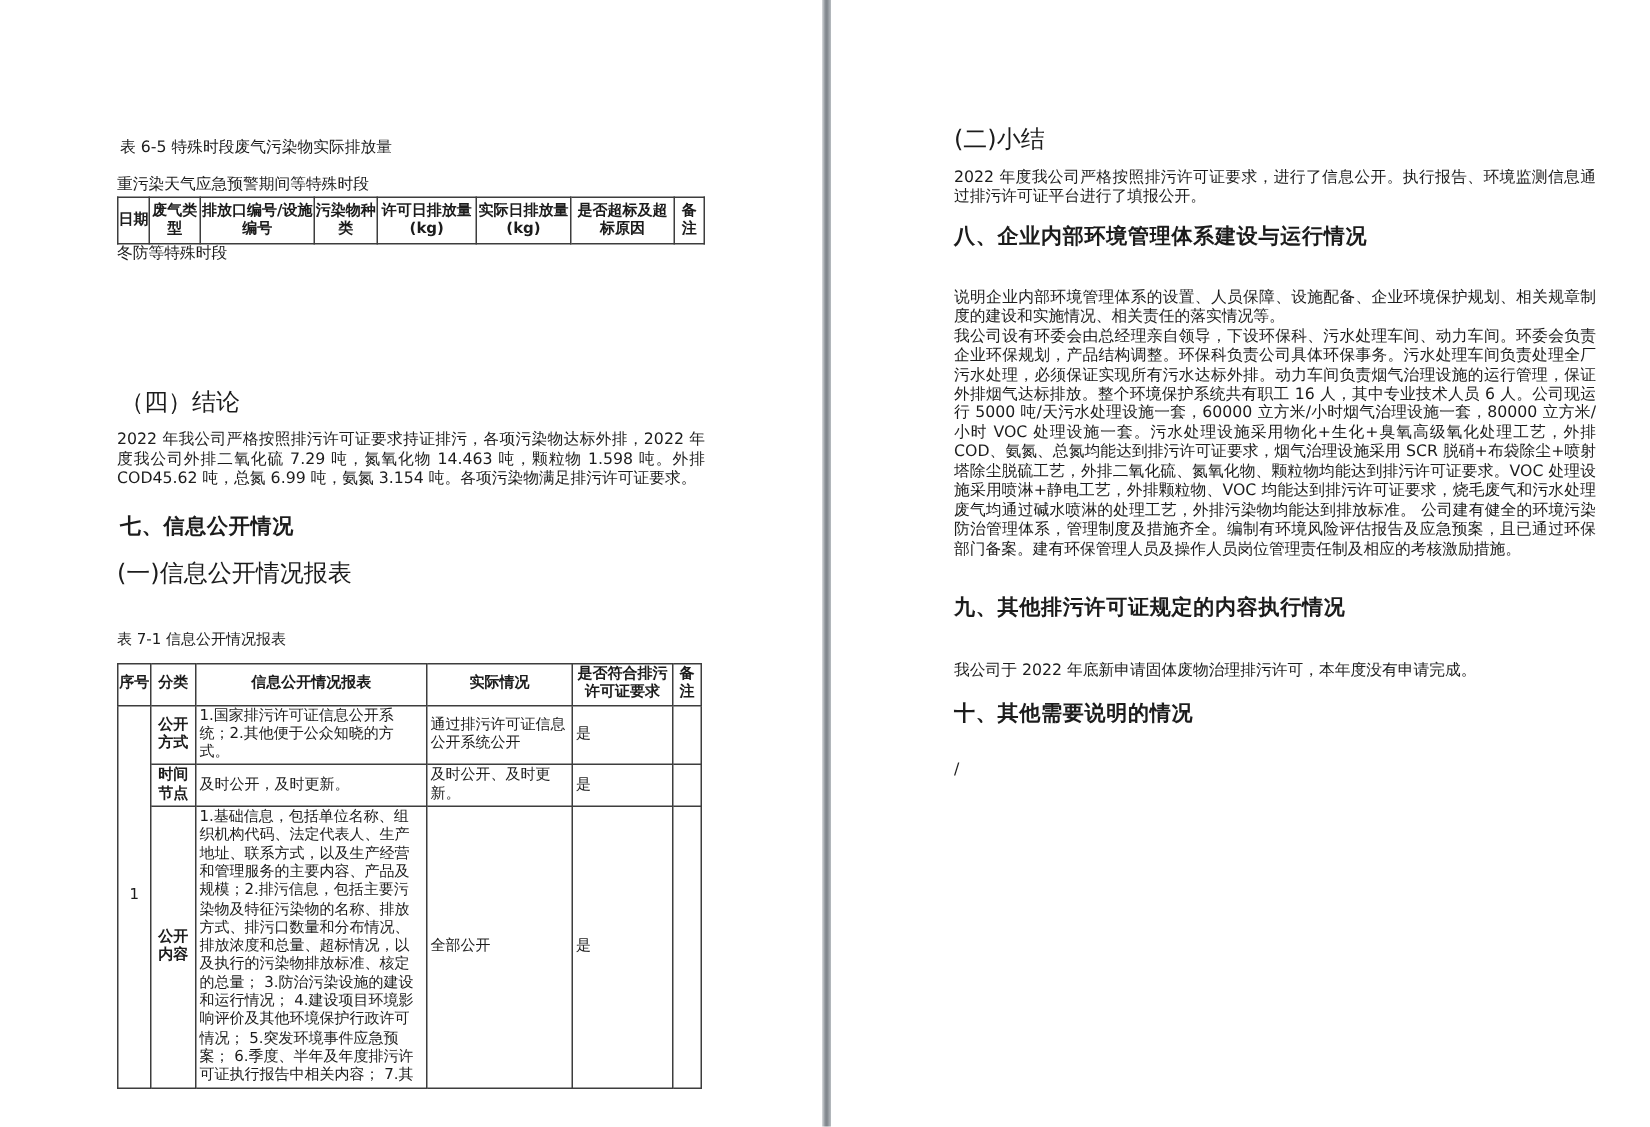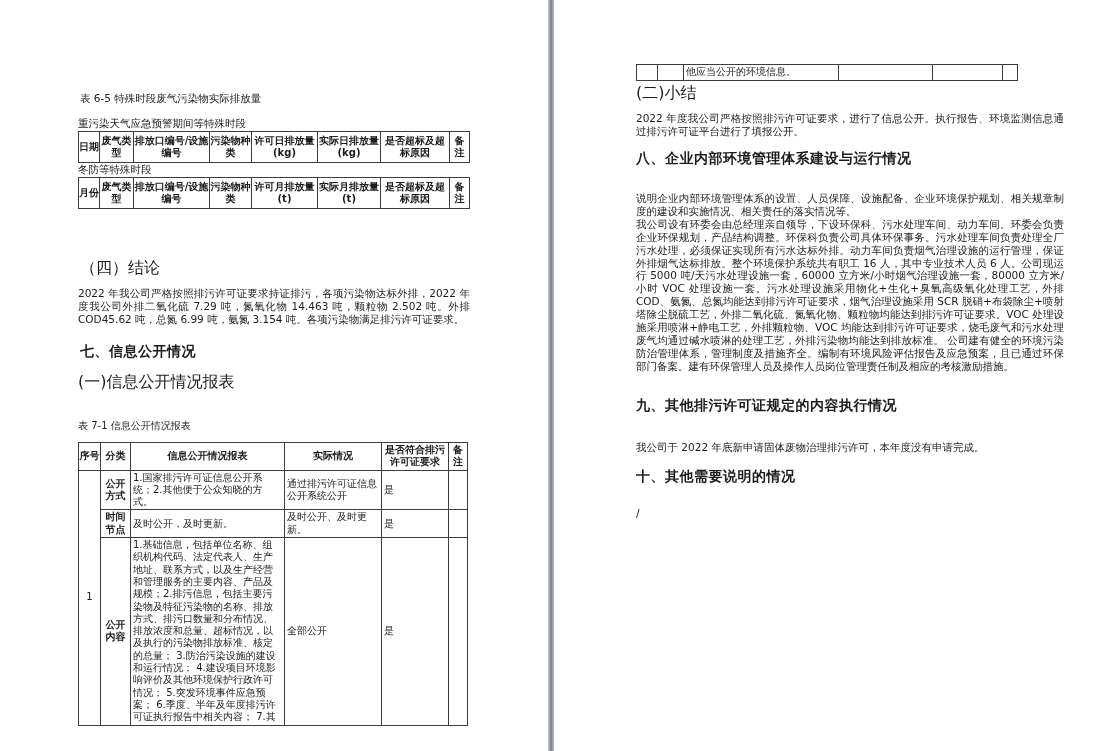--- a/index.html
+++ b/index.html
@@ -56,48 +56,24 @@
       <th>许可日排放量(kg)</th>
       <th>实际日排放量(kg)</th>
       <th>是否超标及超标原因</th>
       <th>备注</th>
     </tr>
   </tbody>
     </table>
 
   <div class="blk cap" style="left:78px;top:163px">冬防等特殊时段</div>
 
-  <table style="left:78px;top:177px;width:391px">
-    <colgroup>
-      <col style="width:21px">
-        <col style="width:34px">
-        <col style="width:76px">
-        <col style="width:42px">
-      <col style="width:66px">
-        <col style="width:63px">
-        <col style="width:69px">
-        <col style="width:20px">
-    </colgroup>
-    <tbody>
-        <tr style="height:31px">
-      <th>月份</th>
-      <th>废气类型</th>
-      <th>排放口编号/设施编号</th>
-      <th>污染物种类</th>
-      <th>许可月排放量(t)</th>
-      <th>实际月排放量(t)</th>
-      <th>是否超标及超标原因</th>
-      <th>备注</th>
-    </tr>
-  </tbody>
-    </table>
 
   <div class="blk subhead" style="left:80px;top:260px">（四）结论</div>
 
-  <div class="blk para" style="left:78px;top:287px;width:392px">2022 年我公司严格按照排污许可证要求持证排污，各项污染物达标外排，2022 年度我公司外排二氧化硫 7.29 吨，氮氧化物 14.463 吨，颗粒物 2.502 吨。外排 COD45.62 吨，总氮 6.99 吨，氨氮 3.154 吨。各项污染物满足排污许可证要求。</div>
+  <div class="blk para" style="left:78px;top:287px;width:392px">2022 年我公司严格按照排污许可证要求持证排污，各项污染物达标外排，2022 年度我公司外排二氧化硫 7.29 吨，氮氧化物 14.463 吨，颗粒物 1.598 吨。外排 COD45.62 吨，总氮 6.99 吨，氨氮 3.154 吨。各项污染物满足排污许可证要求。</div>
 
   <div class="blk sechead" style="left:80px;top:342px">七、信息公开情况</div>
 
   <div class="blk subhead" style="left:78px;top:374px">(一)信息公开情况报表</div>
 
   <div class="blk tcaption" style="left:78px;top:419px;width:391px">表 7-1 信息公开情况报表</div>
 
   <table style="left:78px;top:442px;width:389px">
     <colgroup>
       <col style="width:22px">
@@ -139,40 +115,20 @@
       <td></td>
     </tr>
   </tbody>
     </table>
 </section>
 
 <div class="divider"></div>
 
 <section class="page page-right">
 
-  <table style="left:82px;top:64px;width:381px">
-    <colgroup>
-      <col style="width:21px">
-        <col style="width:26px">
-        <col style="width:155px">
-      <col style="width:94px">
-        <col style="width:70px">
-        <col style="width:15px">
-    </colgroup>
-    <tbody>
-        <tr style="height:16px">
-      <td></td>
-      <td></td>
-      <td class="cl">他应当公开的环境信息。</td>
-      <td></td>
-      <td></td>
-      <td></td>
-    </tr>
-  </tbody>
-    </table>
 
   <div class="blk subhead" style="left:82px;top:85px">(二)小结</div>
 
   <div class="blk para" style="left:82px;top:112px;width:428px">2022 年度我公司严格按照排污许可证要求，进行了信息公开。执行报告、环境监测信息通过排污许可证平台进行了填报公开。</div>
 
   <div class="blk sechead" style="left:82px;top:149px">八、企业内部环境管理体系建设与运行情况</div>
 
   <div class="blk para" style="left:82px;top:192px;width:428px">
     <p>说明企业内部环境管理体系的设置、人员保障、设施配备、企业环境保护规划、相关规章制度的建设和实施情况、相关责任的落实情况等。</p>
     <p>我公司设有环委会由总经理亲自领导，下设环保科、污水处理车间、动力车间。环委会负责企业环保规划，产品结构调整。环保科负责公司具体环保事务。污水处理车间负责处理全厂污水处理，必须保证实现所有污水达标外排。动力车间负责烟气治理设施的运行管理，保证外排烟气达标排放。整个环境保护系统共有职工 16 人，其中专业技术人员 6 人。公司现运行 5000 吨/天污水处理设施一套，60000 立方米/小时烟气治理设施一套，80000 立方米/小时 VOC 处理设施一套。污水处理设施采用物化+生化+臭氧高级氧化处理工艺，外排 COD、氨氮、总氮均能达到排污许可证要求，烟气治理设施采用 SCR 脱硝+布袋除尘+喷射塔除尘脱硫工艺，外排二氧化硫、氮氧化物、颗粒物均能达到排污许可证要求。VOC 处理设施采用喷淋+静电工艺，外排颗粒物、VOC 均能达到排污许可证要求，烧毛废气和污水处理废气均通过碱水喷淋的处理工艺，外排污染物均能达到排放标准。 公司建有健全的环境污染防治管理体系，管理制度及措施齐全。编制有环境风险评估报告及应急预案，且已通过环保部门备案。建有环保管理人员及操作人员岗位管理责任制及相应的考核激励措施。</p>

